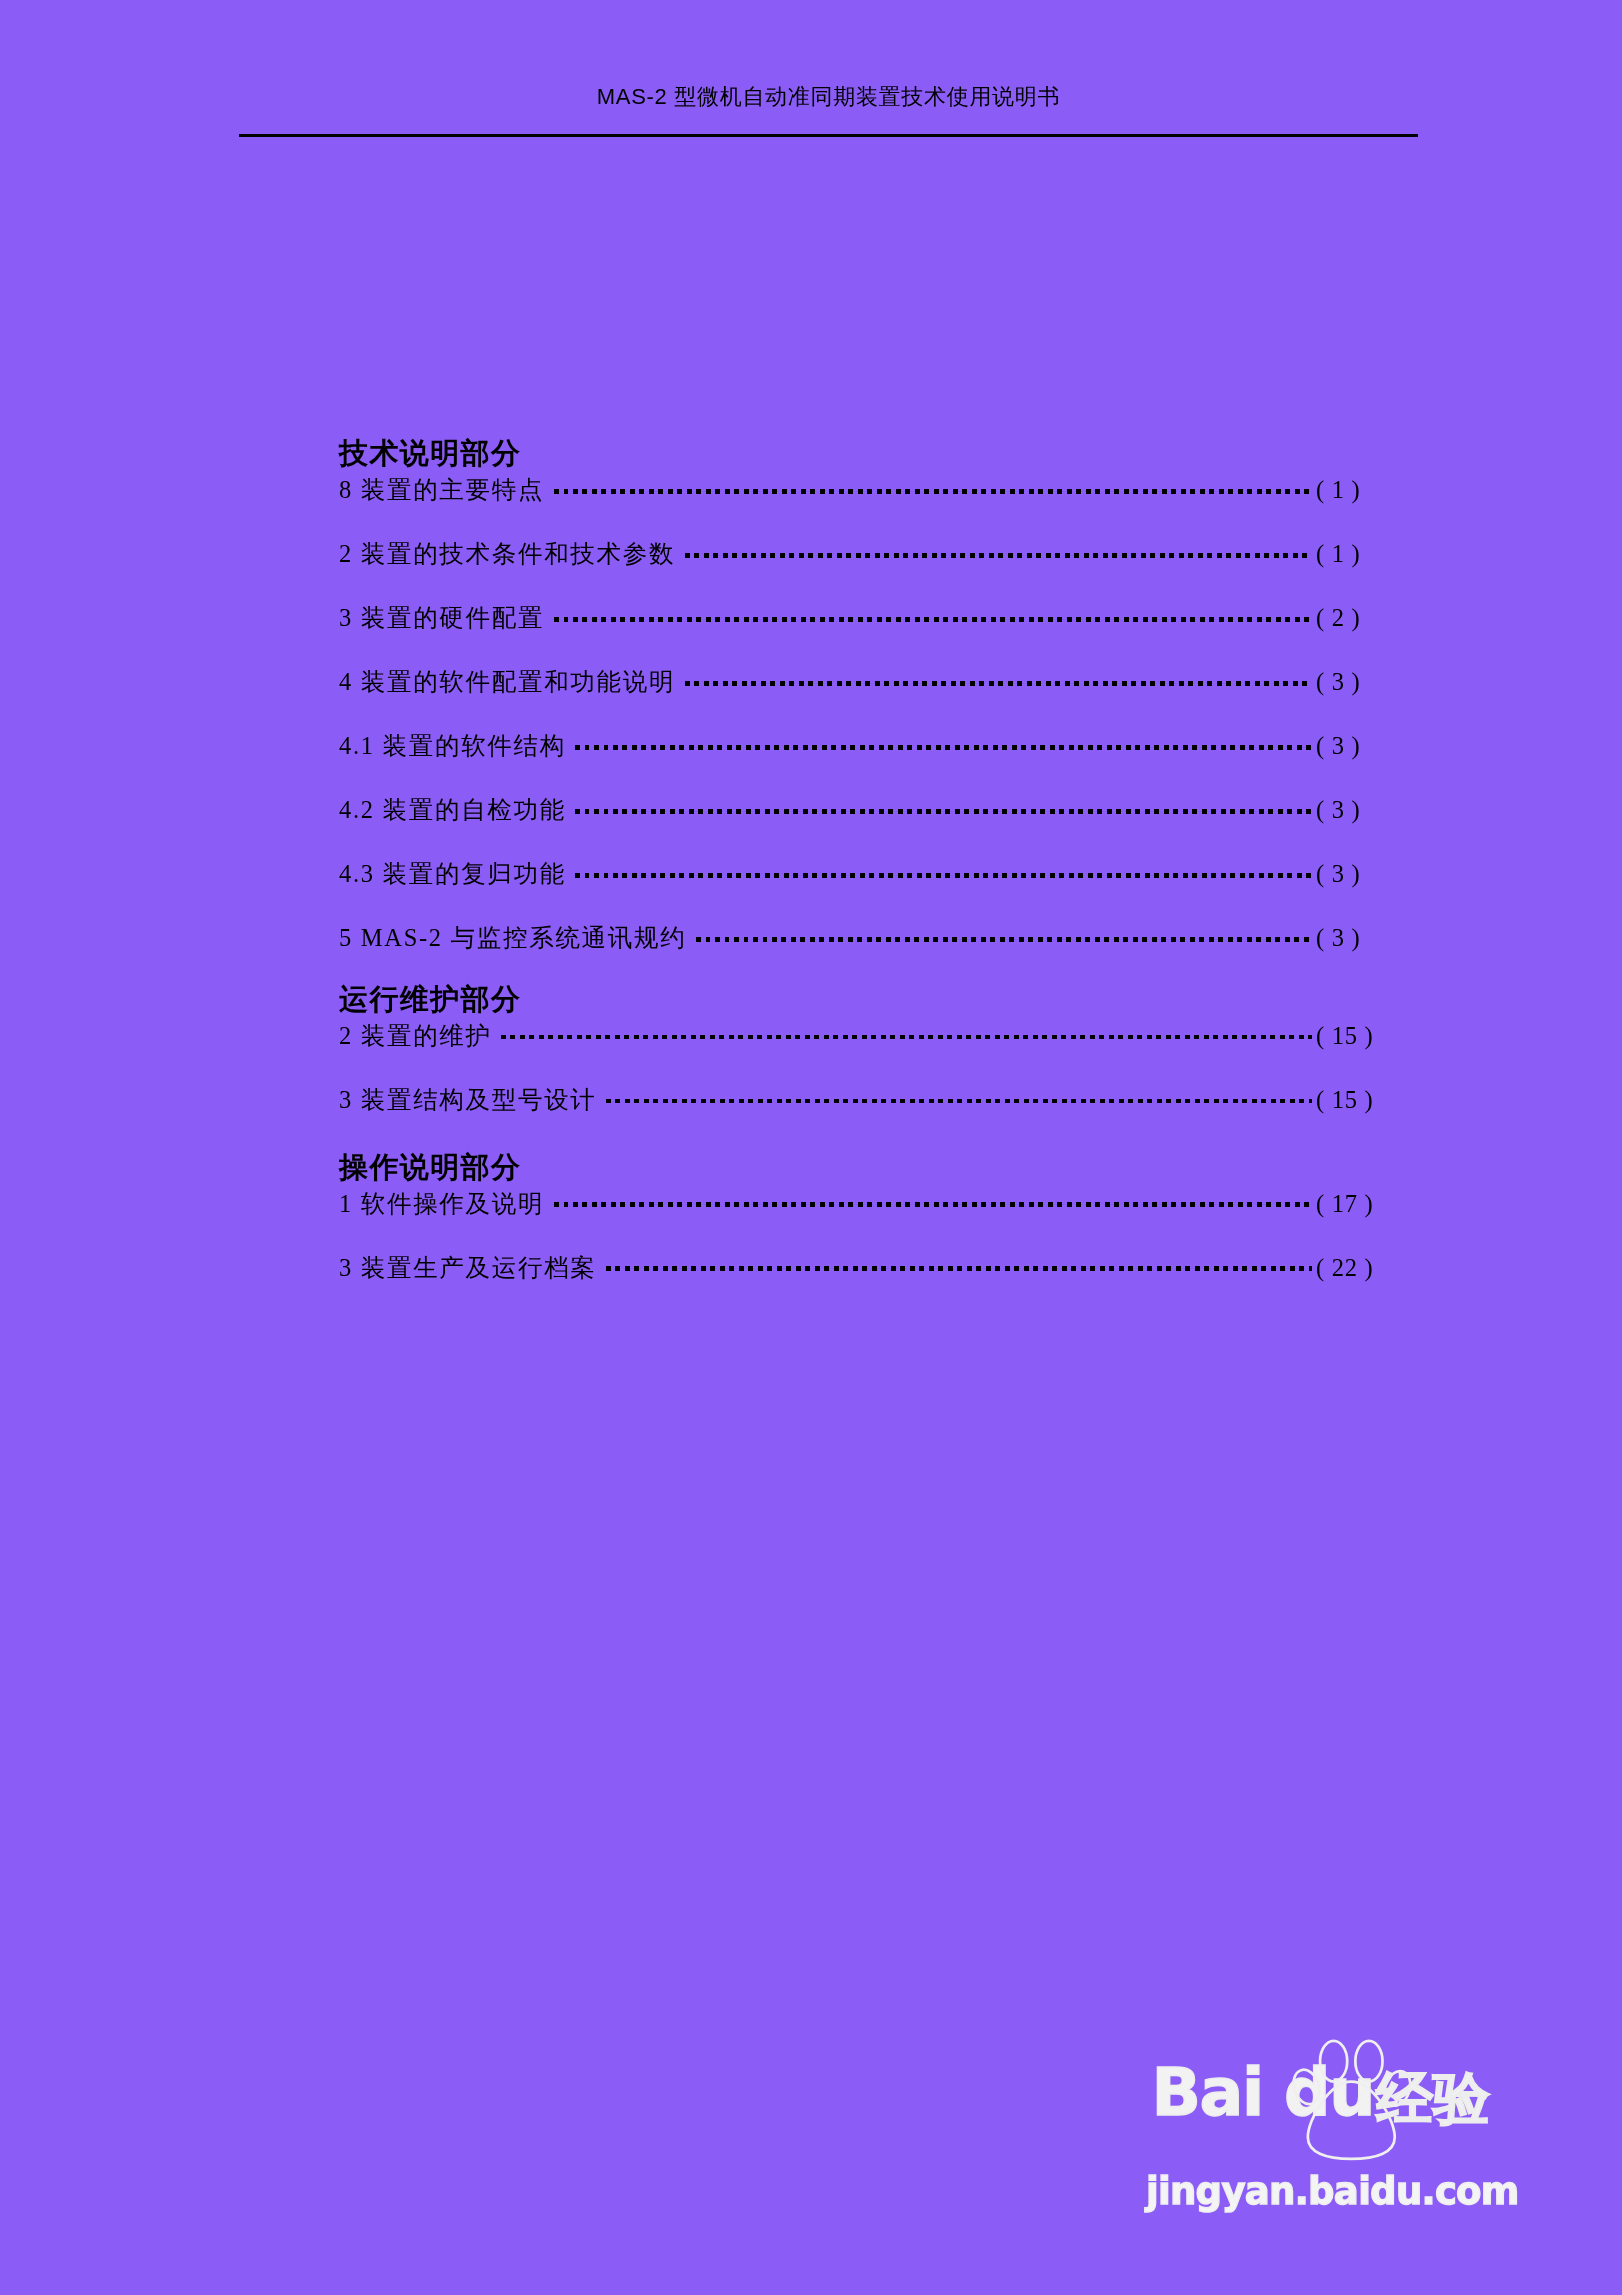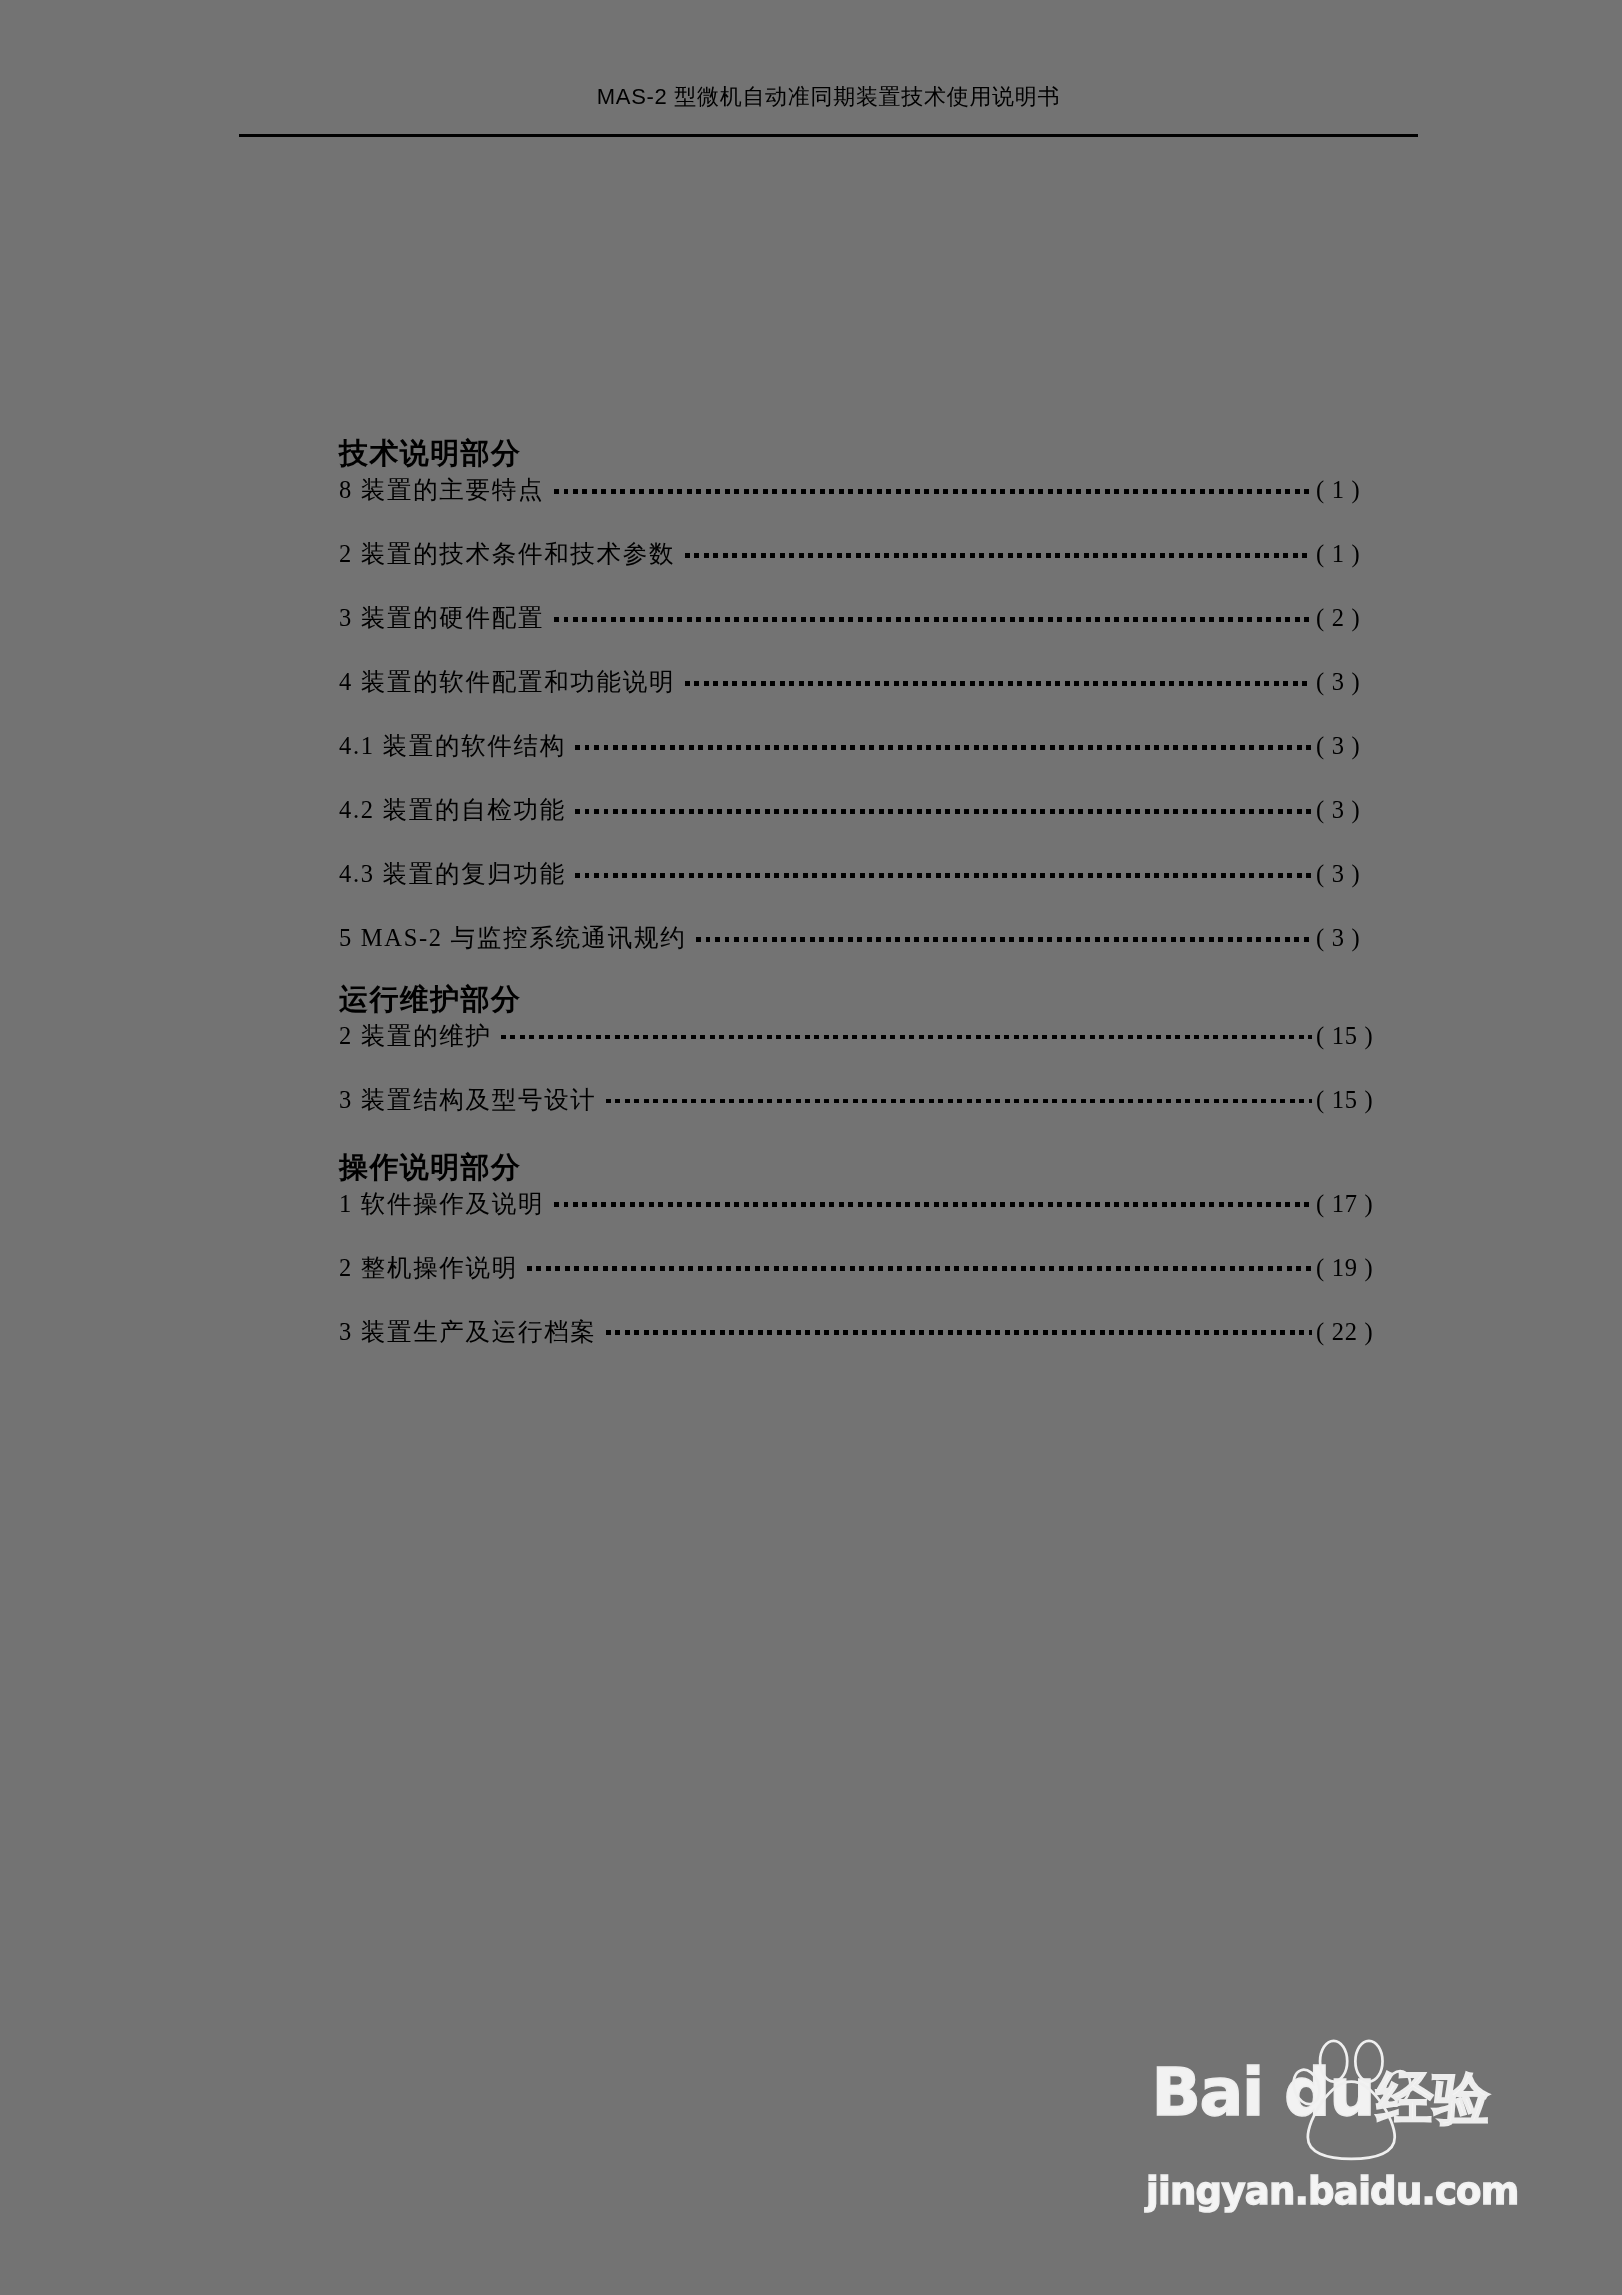--- a/index.html
+++ b/index.html
@@ -11,21 +11,21 @@
   body {
     font-family: "Liberation Serif", "DejaVu Serif", serif;
     color: #000000;
     -webkit-font-smoothing: antialiased;
   }
 
   .page {
     position: relative;
     width: 1622px;
     height: 2295px;
-    background: #737373;
+    background: #8b5cf6;
     overflow: hidden;
   }
 
   
   .page-header {
     position: absolute;
     left: 239px;
     top: 82px;
     width: 1179px;
     text-align: center;
@@ -241,25 +241,20 @@
       <div class="toc-entry">
         <span class="entry-label">3 装置结构及型号设计</span>
         <span class="entry-leader"></span>
         <span class="entry-page">( 15 )</span>
       </div>
       <div class="section-heading sp-top-2">操作说明部分</div>
       <div class="toc-entry">
         <span class="entry-label">1 软件操作及说明</span>
         <span class="entry-leader"></span>
         <span class="entry-page">( 17 )</span>
-      </div>
-      <div class="toc-entry">
-        <span class="entry-label">2 整机操作说明</span>
-        <span class="entry-leader"></span>
-        <span class="entry-page">( 19 )</span>
       </div>
       <div class="toc-entry">
         <span class="entry-label">3 装置生产及运行档案</span>
         <span class="entry-leader"></span>
         <span class="entry-page">( 22 )</span>
       </div>
     </div>
 
   <div class="watermark">
     <div class="wm-logo">

